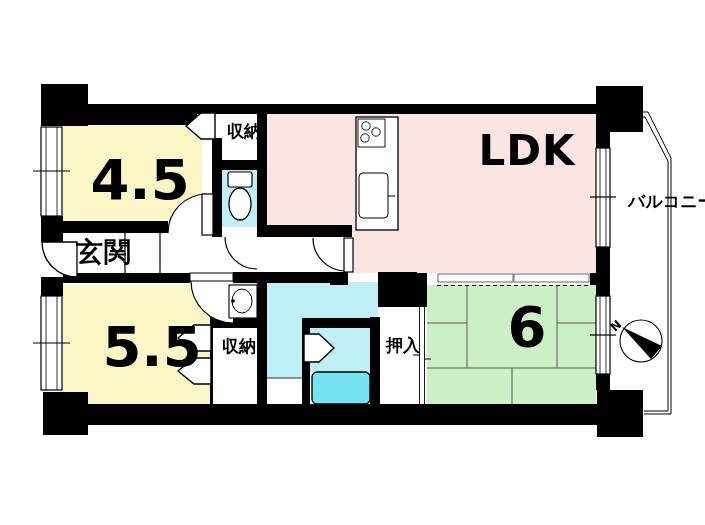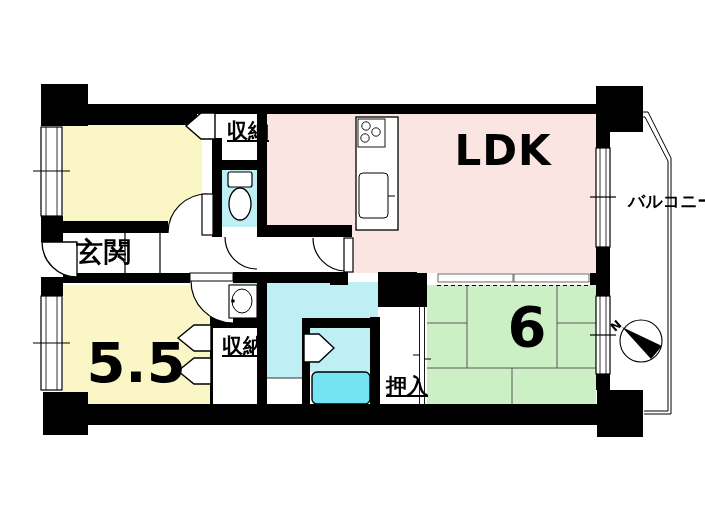--- a/index.html
+++ b/index.html
@@ -3,21 +3,21 @@
 <meta charset="utf-8">
 <style>
   html,body{margin:0;padding:0;background:#ffffff;}
   #stage{position:relative;width:705px;height:525px;background:#ffffff;overflow:hidden;
          font-family:"DejaVu Sans","Liberation Sans",sans-serif;}
   #plan-svg{position:absolute;left:0;top:0;}
   .lbl{position:absolute;color:#000;font-weight:bold;white-space:pre;}
   .num-lg{font-size:56px;line-height:1.2;text-align:center;}
   .num-ldk{font-size:42px;line-height:1.1;text-align:center;letter-spacing:1px;}
   .jp{font-size:27px;letter-spacing:1px;}
-  .jp-v{font-size:21px;width:22px;line-height:21px;word-break:break-all;text-align:center;letter-spacing:0;text-decoration:underline;}
+  .jp-v{font-size:17px;width:22px;line-height:21px;word-break:break-all;text-align:center;letter-spacing:0;}
   .jp-v-sm{font-size:17px;width:18px;line-height:19px;word-break:break-all;text-align:center;}
   .north{font-size:12px;transform:rotate(-42deg);}
 </style>
 </head>
 <body>
 
 <div id="stage">
 <svg id="plan-svg" width="705" height="525" viewBox="0 0 705 525">
 
   <g>
@@ -181,22 +181,23 @@
   <g fill="none" stroke="#000" stroke-width="1">
     <path d="M 641,112 L 648,112 L 671,158 L 671,414 L 644,414"></path>
     <path d="M 641,117 L 645,117 L 668,161 L 668,411 L 644,411"></path>
   </g>
   <g>
     <circle cx="641" cy="341" r="21" fill="#fff" stroke="#000" stroke-width="1.1"></circle>
     <polygon points="622,327 662,346 651,359" fill="#000"></polygon>
   </g>
 </svg>
 
-<div class="lbl num-lg" style="left:80px;top:313px;width:112px;margin-top:16px;">5.5</div>
-<div class="lbl num-ldk" style="left:438px;top:128px;width:130px;">LDK</div>
+<div class="lbl num-lg" style="left:85px;top:146px;width:110px;">4.5</div>
+<div class="lbl num-lg" style="left:96px;top:313px;width:112px;">5.5</div>
+<div class="lbl num-ldk" style="left:462px;top:128px;width:130px;">LDK</div>
 <div class="lbl num-lg" style="left:495px;top:293px;width:64px;">6</div>
 <div class="lbl jp" style="left:76px;top:234px;">玄関</div>
 <div class="lbl jp-v" style="left:227px;top:121px;">収納</div>
 <div class="lbl jp-v" style="left:222px;top:336px;">収納</div>
-<div class="lbl jp-v" style="left:386px;top:335px;margin-top:41px;">押入</div>
+<div class="lbl jp-v" style="left:386px;top:335px;">押入</div>
 <div class="lbl jp-v-sm" style="left:628px;top:192px;">バルコニー</div>
 <div class="lbl north" style="left:611px;top:319px;">N</div>
 </div>
 
 </body></html>

